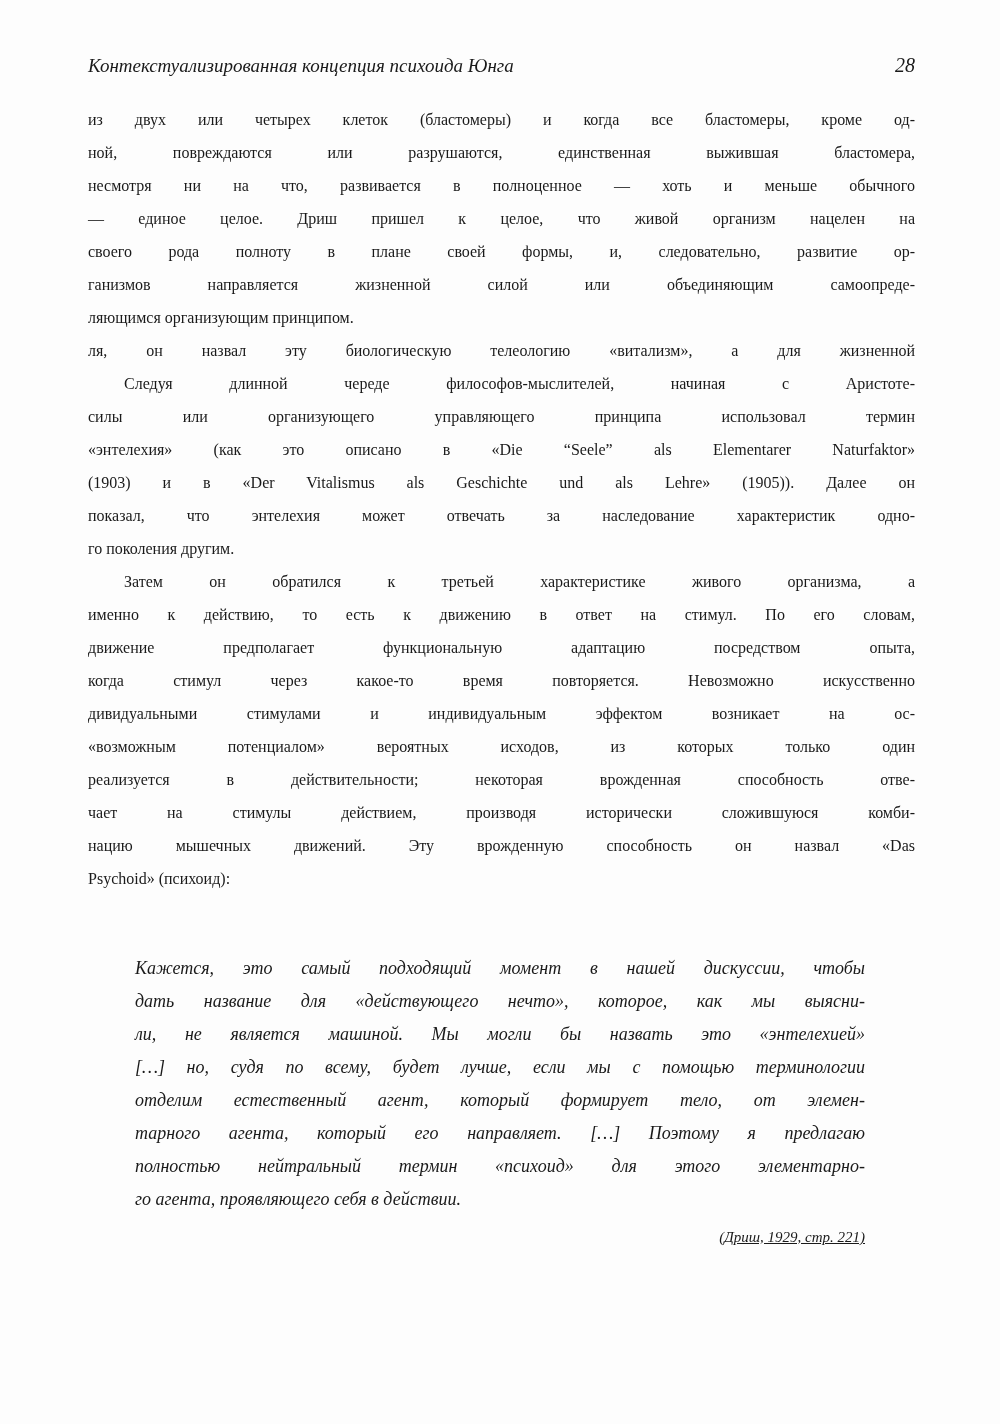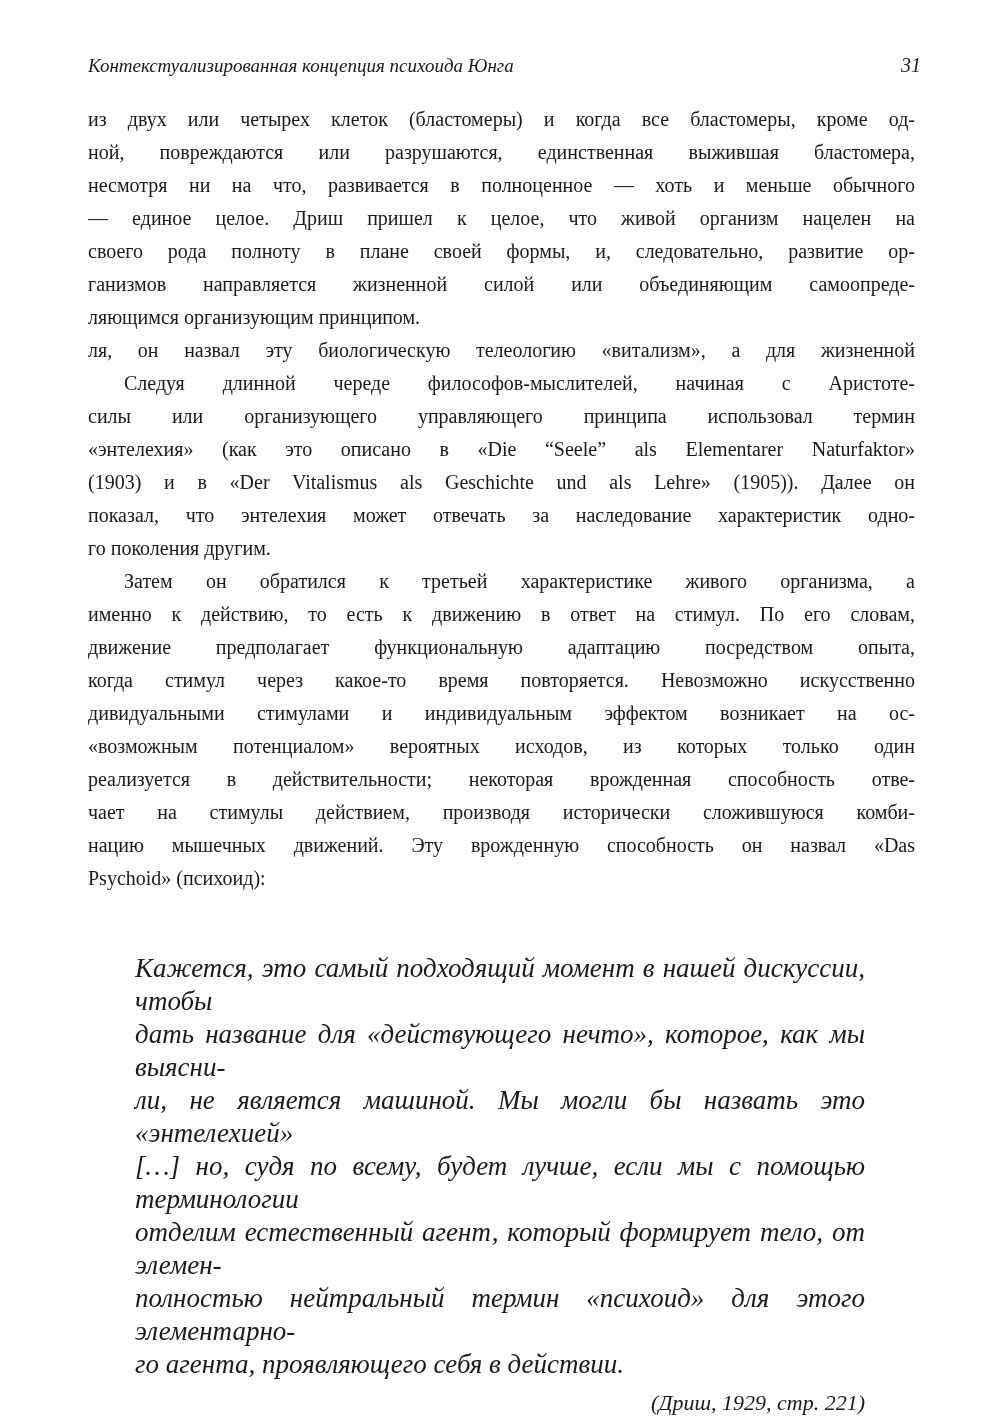--- a/index.html
+++ b/index.html
@@ -14,75 +14,76 @@
     margin: 0 auto;
     background: #fdfdfd;
     color: #1a1a1a;
     font-family: "Liberation Serif", "DejaVu Serif", serif;
     overflow: hidden;
   }
   .running-head {
     position: absolute;
     top: 52px;
     left: 88px;
-    right: 79px;
+    right: 85px;
     display: flex;
     justify-content: space-between;
     align-items: baseline;
     font-style: italic;
     font-size: 19px;
     line-height: 26px;
   }
   .running-head .page-number {
     font-size: 20px;
   }
   .body-text {
     position: absolute;
     top: 103px;
     left: 88px;
     width: 827px;
   }
   .para { margin: 0; padding: 0; }
   .line {
-    font-size: 20px;
+    font-size: 16px;
     line-height: 33px;
     text-align: justify;
     text-align-last: justify;
     text-justify: inter-word;
     white-space: normal;
   }
   .line.indent { text-indent: 36px; }
   .line.last { text-align-last: left; }
   .quote-block {
     margin: 57px 0 0 47px;
     width: 730px;
     font-style: italic;
     padding: 0;
   }
   .quote-block .line {
-    font-size: 27px;
+    font-size: 18px;
     line-height: 33px;
   }
   .attribution {
     margin: 5px 0 0 47px;
     width: 730px;
     text-align: right;
     font-style: italic;
-    font-size: 22px;
+    font-size: 15px;
     line-height: 33px;
+    text-decoration: underline;
   }
 </style>
 </head>
 <body>
 
 <div class="page">
 
   <div class="running-head">
     <span class="running-title">Контекстуализированная концепция психоида Юнга</span>
-    <span class="page-number">31</span>
+    <span class="page-number">28</span>
   </div>
 
   <div class="body-text">
 
     <div class="para">
         <div class="line">из двух или четырех клеток (бластомеры) и когда все бластомеры, кроме од-</div>
         <div class="line">ной, повреждаются или разрушаются, единственная выжившая бластомера,</div>
         <div class="line">несмотря ни на что, развивается в полноценное — хоть и меньше обычного</div>
         <div class="line">— единое целое. Дриш пришел к целое, что живой организм нацелен на</div>
         <div class="line">своего рода полноту в плане своей формы, и, следовательно, развитие ор-</div>
@@ -109,19 +110,20 @@
         <div class="line">чает на стимулы действием, производя исторически сложившуюся комби-</div>
         <div class="line">нацию мышечных движений. Эту врожденную способность он назвал «Das</div>
         <div class="line last">Psychoid» (психоид):</div>
       </div>
       <blockquote class="quote-block">
         <div class="line">Кажется, это самый подходящий момент в нашей дискуссии, чтобы</div>
         <div class="line">дать название для «действующего нечто», которое, как мы выясни-</div>
         <div class="line">ли, не является машиной. Мы могли бы назвать это «энтелехией»</div>
         <div class="line">[…] но, судя по всему, будет лучше, если мы с помощью терминологии</div>
         <div class="line">отделим естественный агент, который формирует тело, от элемен-</div>
+        <div class="line">тарного агента, который его направляет. […] Поэтому я предлагаю</div>
         <div class="line">полностью нейтральный термин «психоид» для этого элементарно-</div>
         <div class="line last">го агента, проявляющего себя в действии.</div>
       </blockquote>
     <div class="attribution">(Дриш, 1929, стр. 221)</div>
   </div>
 
 </div>
 
 </body></html>

